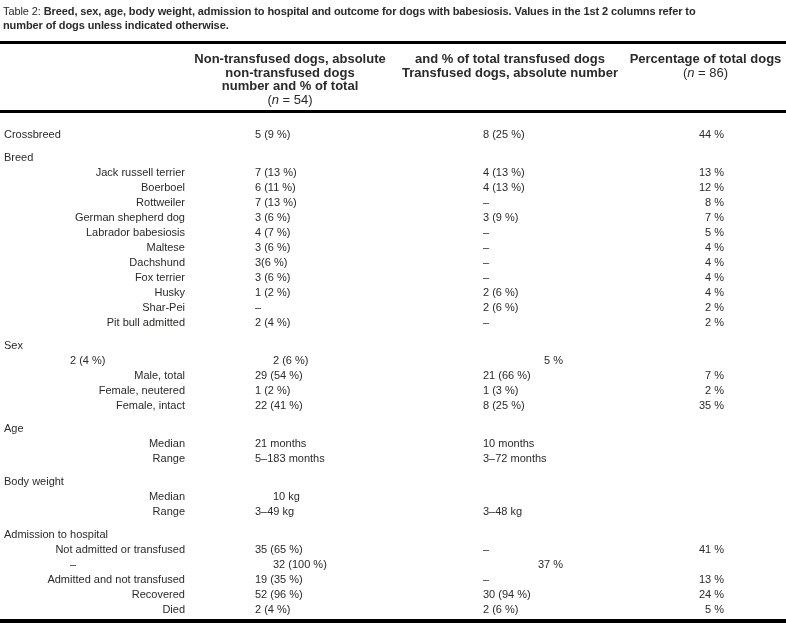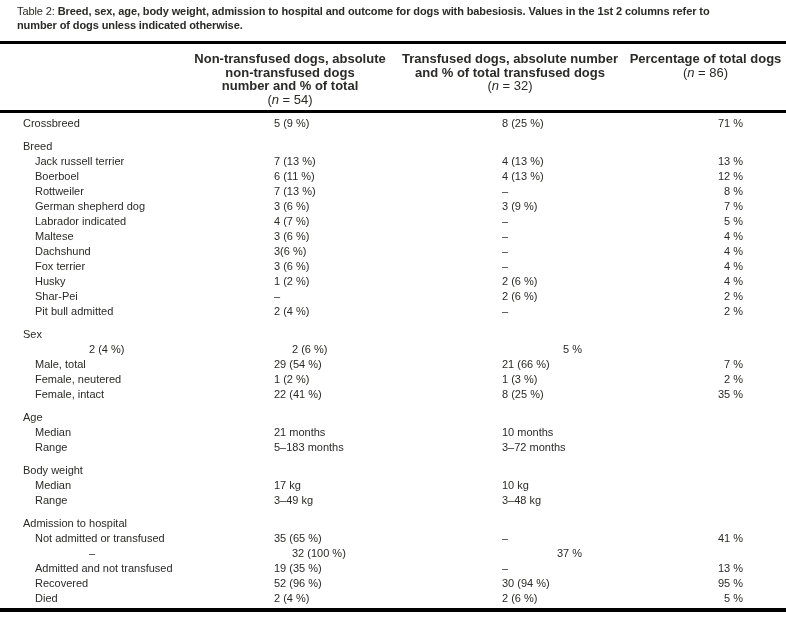--- a/index.html
+++ b/index.html
@@ -13,21 +13,20 @@
     overflow: hidden;
     box-sizing: border-box;
   }
   .caption {
     padding: 4px 2px 0 3px;
     font-size: 11px;
     letter-spacing: -0.1px;
     line-height: 14px;
     font-weight: bold;
     white-space: nowrap;
-    margin-left: 14px;
   }
   .cap-prefix { font-weight: normal; }
   .rule {
     height: 3px;
     background: #000000;
     width: 786px;
   }
   .rule-top { margin-top: 9px; }
   .header-row {
     display: grid;
@@ -36,32 +35,32 @@
     height: 58px;
   }
   .h-col {
     text-align: center;
     font-weight: bold;
     font-size: 13px;
     line-height: 13.5px;
   }
   .h-col i { font-weight: normal; font-style: italic; }
   .h-nline { font-weight: normal; }
-  .tbody { padding-top: 3px; margin-left: 19px; }
+  .tbody { padding-top: 14px; }
   .row {
     display: grid;
     grid-template-columns: 185px 210px 230px 161px;
     height: 15px;
     font-size: 11px;
     line-height: 15px;
   }
   .row.gap { margin-top: 8px; }
   .c { white-space: nowrap; }
   .c0 { padding-left: 4px; }
-  .row.ind .c0 { padding-left: 16px; }
+  .row.ind .c0 { padding-left: 16px; text-align: right; }
   .c1 { padding-left: 70px; }
   .c2 { padding-left: 88px; }
   .c3 { text-align: right; padding-right: 62px; }
   .rule-bottom { margin-top: 2px; height: 4px; }
 </style>
 </head>
 <body>
 
 <div class="page">
 
@@ -74,38 +73,37 @@
 
   <div class="header-row">
     <div class="h-col"></div>
     <div class="h-col" id="hcol0">
         <div>Non-transfused dogs, absolute</div>
         <div>non-transfused dogs</div>
         <div>number and % of total</div>
         <div class="h-nline">(<i>n</i> = 54)</div>
       </div>
     <div class="h-col" id="hcol1">
+        <div>and % of total transfused dogs</div>
         <div>Transfused dogs, absolute number</div>
-        <div>and % of total transfused dogs</div>
-        <div class="h-nline">(<i>n</i> = 32)</div>
       </div>
     <div class="h-col" id="hcol2">
         <div>Percentage of total dogs</div>
         <div class="h-nline">(<i>n</i> = 86)</div>
       </div>
   </div>
 
   <div class="rule"></div>
 
   <div class="tbody" id="tbody">
       <div class="row">
         <div class="c c0">Crossbreed</div>
         <div class="c c1">5 (9 %)</div>
         <div class="c c2">8 (25 %)</div>
-        <div class="c c3">71 %</div>
+        <div class="c c3">44 %</div>
       </div>
       <div class="row gap">
         <div class="c c0">Breed</div>
         <div class="c c1"></div>
         <div class="c c2"></div>
         <div class="c c3"></div>
       </div>
       <div class="row ind">
         <div class="c c0">Jack russell terrier</div>
         <div class="c c1">7 (13 %)</div>
@@ -124,21 +122,21 @@
         <div class="c c2">–</div>
         <div class="c c3">8 %</div>
       </div>
       <div class="row ind">
         <div class="c c0">German shepherd dog</div>
         <div class="c c1">3 (6 %)</div>
         <div class="c c2">3 (9 %)</div>
         <div class="c c3">7 %</div>
       </div>
       <div class="row ind">
-        <div class="c c0">Labrador indicated</div>
+        <div class="c c0">Labrador babesiosis</div>
         <div class="c c1">4 (7 %)</div>
         <div class="c c2">–</div>
         <div class="c c3">5 %</div>
       </div>
       <div class="row ind">
         <div class="c c0">Maltese</div>
         <div class="c c1">3 (6 %)</div>
         <div class="c c2">–</div>
         <div class="c c3">4 %</div>
       </div>
@@ -220,21 +218,20 @@
         <div class="c c3"></div>
       </div>
       <div class="row gap">
         <div class="c c0">Body weight</div>
         <div class="c c1"></div>
         <div class="c c2"></div>
         <div class="c c3"></div>
       </div>
       <div class="row ind">
         <div class="c c0">Median</div>
-        <div class="c c1">17 kg</div>
         <div class="c c2">10 kg</div>
         <div class="c c3"></div>
       </div>
       <div class="row ind">
         <div class="c c0">Range</div>
         <div class="c c1">3–49 kg</div>
         <div class="c c2">3–48 kg</div>
         <div class="c c3"></div>
       </div>
       <div class="row gap">
@@ -257,21 +254,21 @@
       <div class="row ind">
         <div class="c c0">Admitted and not transfused</div>
         <div class="c c1">19 (35 %)</div>
         <div class="c c2">–</div>
         <div class="c c3">13 %</div>
       </div>
       <div class="row ind">
         <div class="c c0">Recovered</div>
         <div class="c c1">52 (96 %)</div>
         <div class="c c2">30 (94 %)</div>
-        <div class="c c3">95 %</div>
+        <div class="c c3">24 %</div>
       </div>
       <div class="row ind">
         <div class="c c0">Died</div>
         <div class="c c1">2 (4 %)</div>
         <div class="c c2">2 (6 %)</div>
         <div class="c c3">5 %</div>
       </div>
     </div>
 
   <div class="rule rule-bottom"></div>

